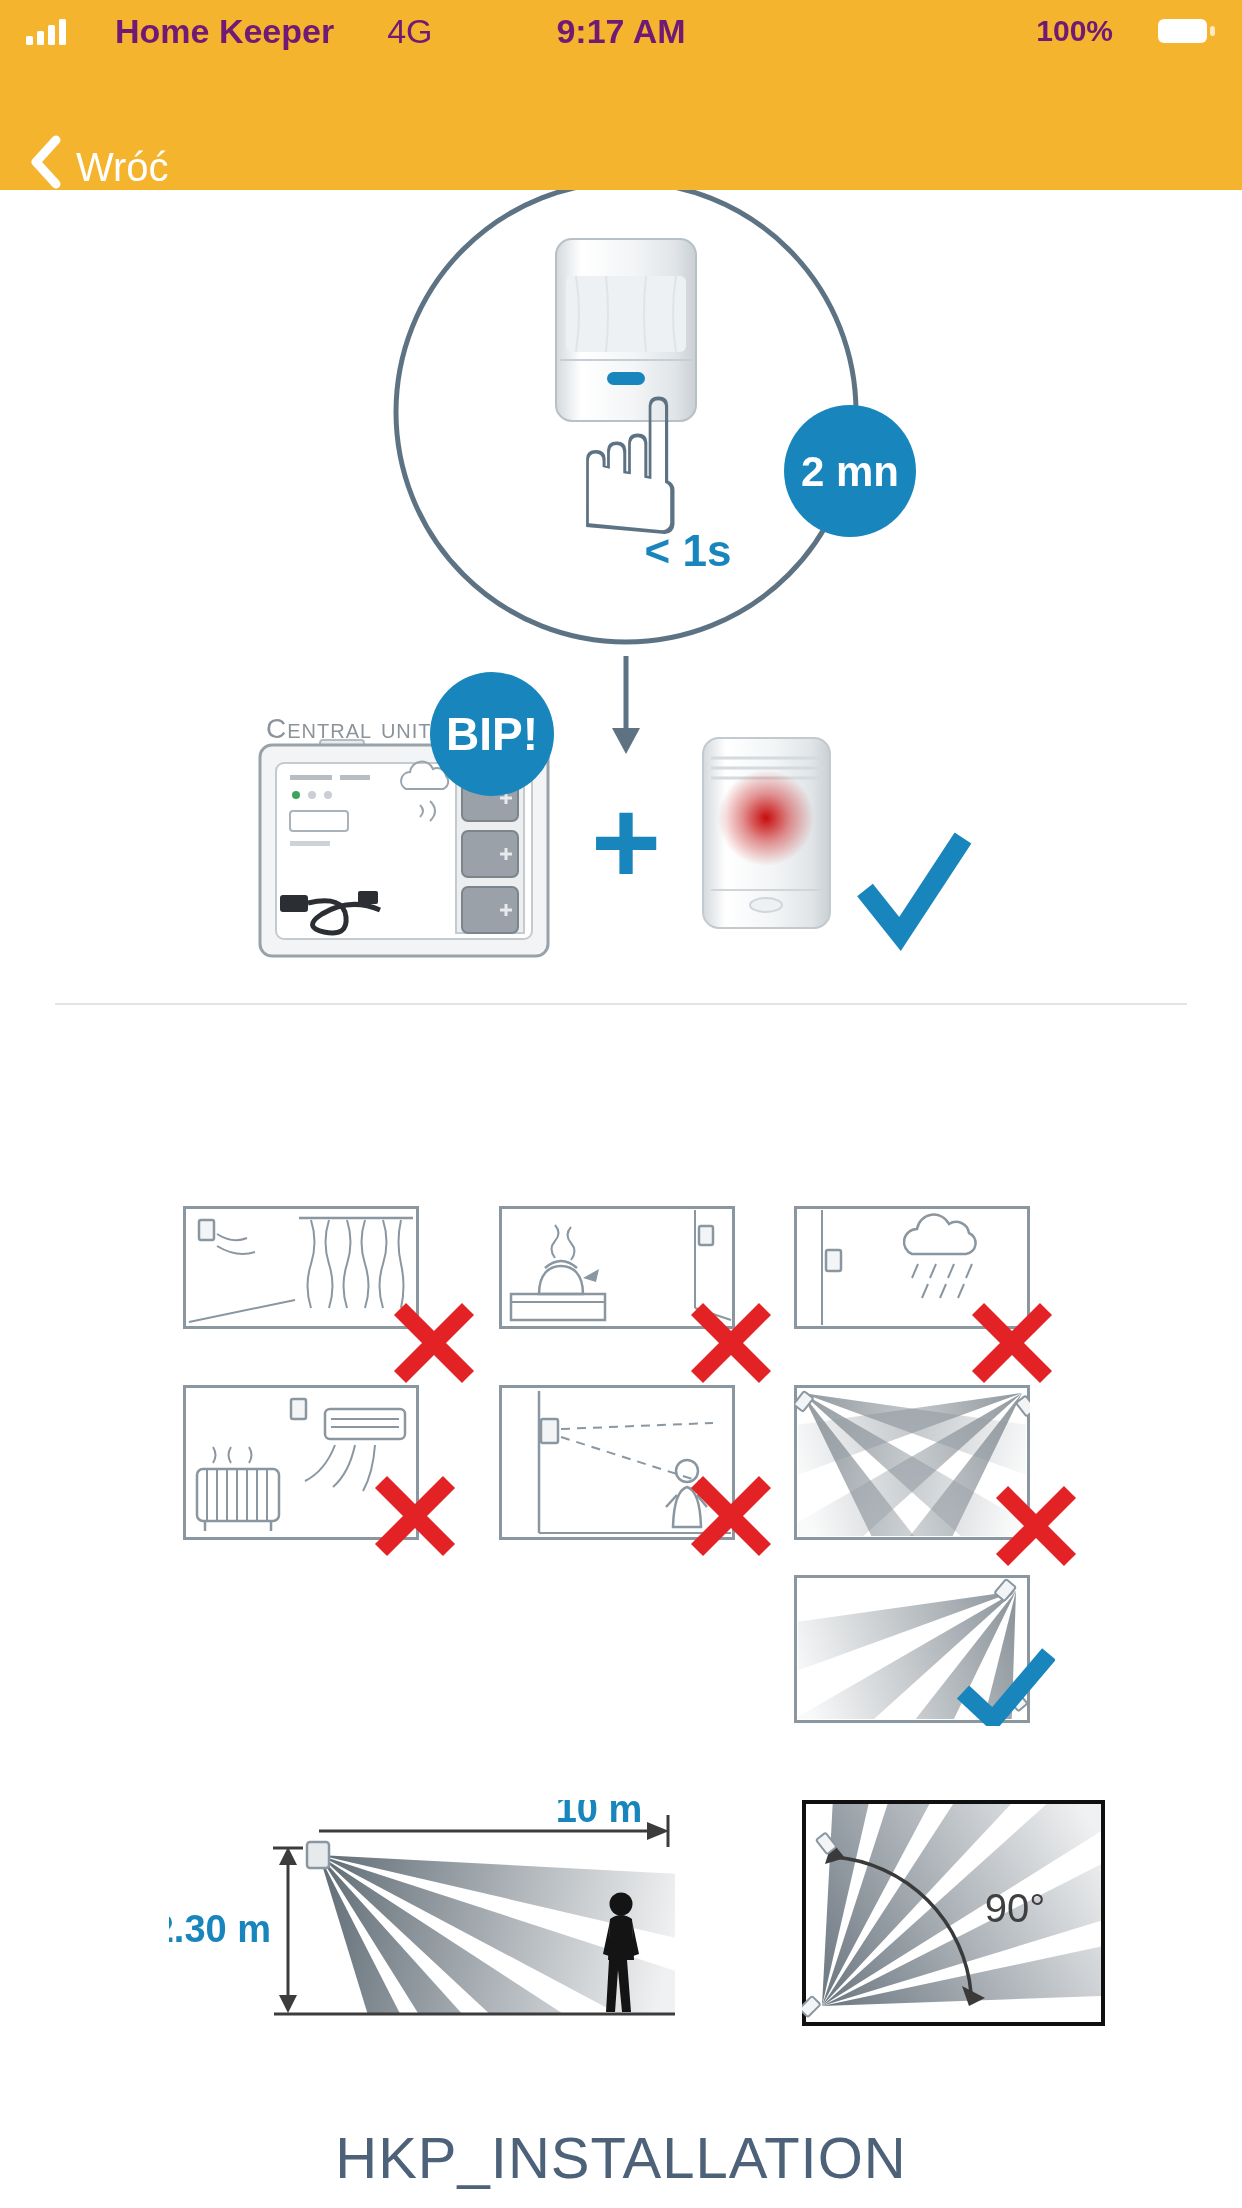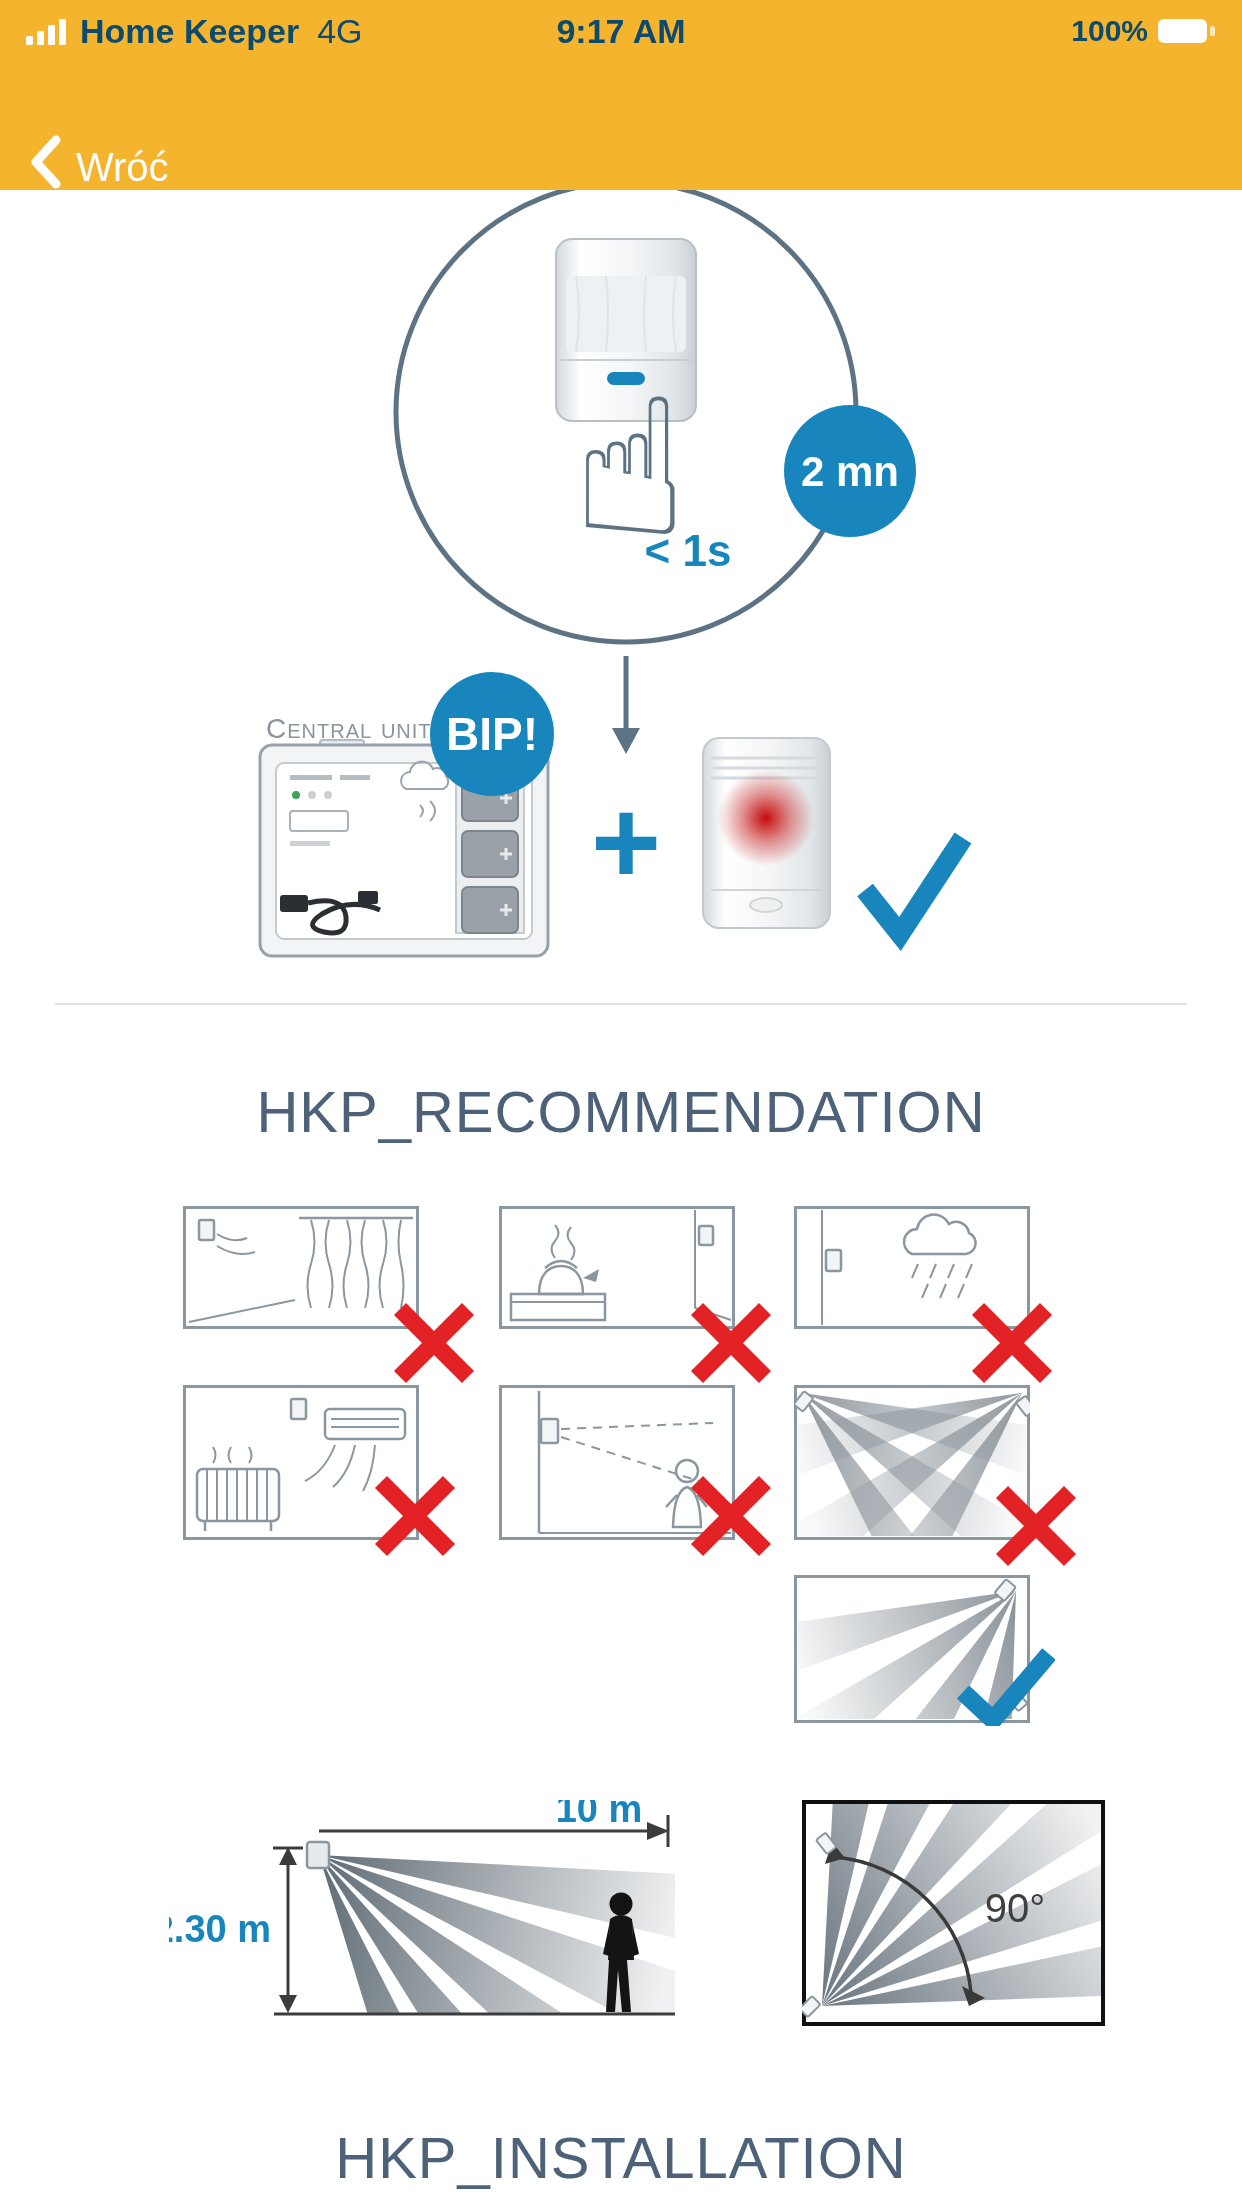--- a/index.html
+++ b/index.html
@@ -2,21 +2,21 @@
 <html><head>
 <meta charset="utf-8">
 <style>
   html,body{margin:0;padding:0;background:#fff;}
   .page{position:relative;width:1242px;height:2208px;background:#ffffff;overflow:hidden;
         font-family:"Liberation Sans",sans-serif;}
   .abs{position:absolute;}
   
   .header{position:absolute;top:0;left:0;width:1242px;height:190px;background:#F5B42E;}
   .status-row{position:absolute;top:6px;left:0;right:0;height:50px;display:flex;align-items:center;
-              padding:0 26px;color:#0c4a6e;}
+              padding:0 26px;color:#701a75;gap:35px;}
   .carrier{font-size:34px;font-weight:600;margin-left:12px;}
   .network{font-size:34px;font-weight:400;margin-left:18px;}
   .time{position:absolute;left:50%;transform:translateX(-50%);font-size:34px;font-weight:700;}
   .batt-pct{margin-left:auto;font-size:30px;font-weight:700;margin-right:10px;}
   .nav-row{position:absolute;top:56px;left:0;right:0;height:134px;display:flex;align-items:flex-end;
            padding:0 28px;color:#fff;}
   .back-label{font-size:40px;font-weight:400;margin-left:14px;}
   .nav-title{font-size:45px;font-weight:700;margin-left:62px;white-space:nowrap;}
   
   .section-title{position:absolute;left:0;width:1242px;text-align:center;color:#4D6179;
@@ -138,21 +138,20 @@
       <circle cx="766" cy="628" r="48" fill="url(#redGlow)"></circle>
       <line x1="711" y1="700" x2="822" y2="700" stroke="#cfd5d9" stroke-width="2"></line>
       <ellipse cx="766" cy="715" rx="16" ry="7" fill="#eef0f1" stroke="#d0d5d9" stroke-width="2"></ellipse>
     </g>
 
     <polyline points="865,700 900,744 963,648" fill="none" stroke="#1886BD" stroke-width="20"></polyline>
   </svg>
 
   <div class="divider" style="top:1003px;"></div>
 
-  <div class="section-title" style="top:1078px;">HKP_RECOMMENDATION</div>
 
   <div class="thumb" style="left:183px;top:1206px;">
     <svg width="236" height="123" viewBox="0 0 236 123">
       <rect x="1.5" y="1.5" width="233" height="120" fill="#fff" stroke="#8a97a1" stroke-width="3"></rect>
       <rect x="16" y="14" width="15" height="20" rx="2" fill="#f2f4f5" stroke="#8a97a1" stroke-width="2.5"></rect>
       <path d="M34 28 q16 10 30 4 M34 40 q20 12 38 6" fill="none" stroke="#8a97a1" stroke-width="2"></path>
       <line x1="116" y1="12" x2="230" y2="12" stroke="#8a97a1" stroke-width="2.5"></line>
       <path d="M128 14 q7 22 0 44 q-7 22 0 44 M146 14 q-7 22 0 44 q7 22 0 44 M164 14 q7 22 0 44 q-7 22 0 44
                M182 14 q-7 22 0 44 q7 22 0 44 M200 14 q7 22 0 44 q-7 22 0 44 M218 14 q-5 22 0 44 q5 22 0 44" fill="none" stroke="#8a97a1" stroke-width="2"></path>
       <line x1="6" y1="116" x2="112" y2="94" stroke="#8a97a1" stroke-width="2"></line>

